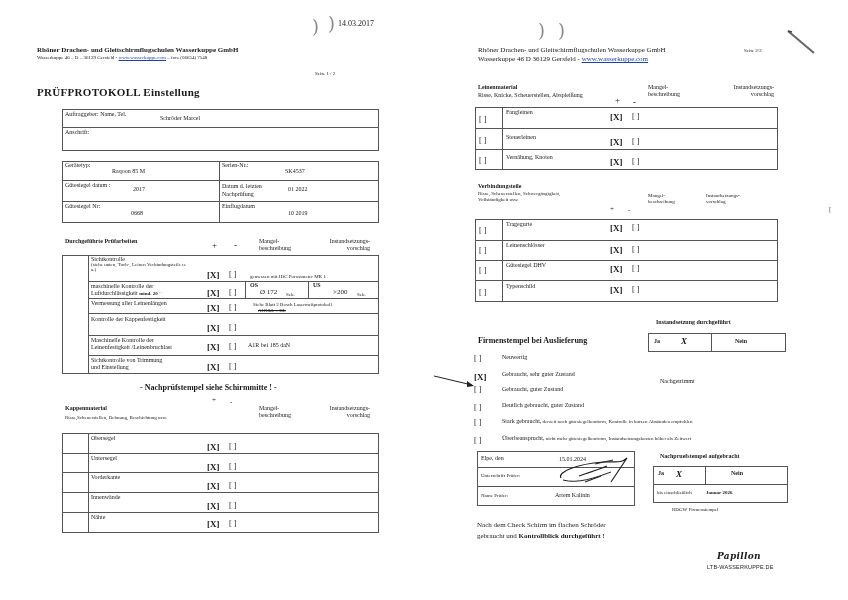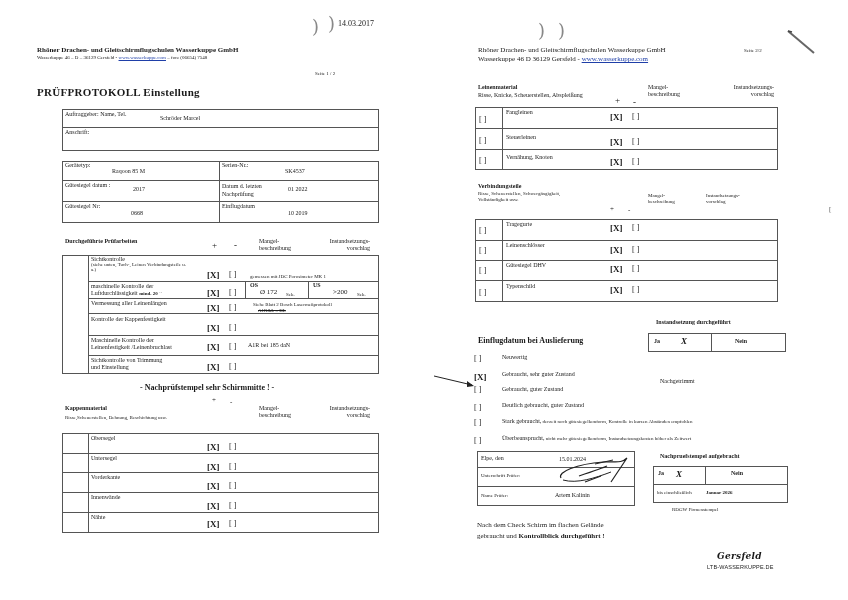--- a/index.html
+++ b/index.html
@@ -130,21 +130,21 @@
   <div class="abs check" style="left:229px;top:342px;">[  ]</div>
   <div class="abs t6" style="left:248px;top:342px;">A1R bei 185 daN</div>
 
   <div class="abs t6" style="left:91px;top:357px;line-height:7px;">
     <div>Sichtkontrolle von Trimmung</div>
     <div>und Einstellung</div>
   </div>
   <div class="abs check" style="left:207px;top:362px;"><span class="x">[X]</span></div>
   <div class="abs check" style="left:229px;top:362px;">[  ]</div>
 
-  <div class="abs bold t8" style="left:140px;top:383px;">- Nachprüfstempel sehr Schirmmitte ! -</div>
+  <div class="abs bold t8" style="left:140px;top:383px;">- Nachprüfstempel siehe Schirmmitte ! -</div>
 
   <div class="abs t7" style="left:212px;top:396px;">+</div>
   <div class="abs t7 bold" style="left:230px;top:398px;">-</div>
   <div class="abs bold t6" style="left:65px;top:405px;">Kappenmaterial</div>
   <div class="abs t5" style="left:65px;top:415px;">Risse,Scheuerstellen, Dehnung, Beschichtung usw.</div>
   <div class="abs t6" style="left:259px;top:405px;line-height:7px;">
     <div>Mangel-</div>
     <div>beschreibung</div>
   </div>
   <div class="abs t6" style="left:306px;top:405px;line-height:7px;text-align:right;width:64px;">
@@ -271,21 +271,21 @@
   <div class="abs check" style="left:610px;top:285px;"><span class="x">[X]</span></div>
   <div class="abs check" style="left:632px;top:285px;">[  ]</div>
 
   <div class="abs bold t6" style="left:656px;top:319px;">Instandsetzung durchgeführt</div>
   <div class="box" style="left:648px;top:333px;width:138px;height:19px;"></div>
   <div class="vline" style="left:711px;top:333px;height:19px;"></div>
   <div class="abs bold t6" style="left:654px;top:338px;">Ja</div>
   <div class="abs bold t9" style="left:681px;top:336px;font-style:italic;">X</div>
   <div class="abs bold t6" style="left:735px;top:338px;">Nein</div>
 
-  <div class="abs bold t8" style="left:478px;top:336px;">Einflugdatum bei Auslieferung</div>
+  <div class="abs bold t8" style="left:478px;top:336px;">Firmenstempel bei Auslieferung</div>
 
   <div class="abs check" style="left:474px;top:354px;">[  ]</div>
   <div class="abs t6" style="left:502px;top:354px;">Neuwertig</div>
 
   <svg class="abs" style="left:434px;top:374px;" width="42" height="14">
     <line x1="0" y1="2" x2="38" y2="11" stroke="#222" stroke-width="1"></line>
     <polygon points="40,12 33,7 33,13" fill="#222"></polygon>
   </svg>
 
   <div class="abs check" style="left:474px;top:372px;"><span class="x">[X]</span></div>
@@ -327,20 +327,20 @@
   <div class="box" style="left:653px;top:466px;width:135px;height:37px;"></div>
   <div class="hline" style="left:653px;top:484px;width:135px;"></div>
   <div class="vline" style="left:705px;top:466px;height:18px;"></div>
   <div class="abs bold t6" style="left:658px;top:470px;">Ja</div>
   <div class="abs bold t9" style="left:676px;top:469px;font-style:italic;">X</div>
   <div class="abs bold t6" style="left:731px;top:470px;">Nein</div>
   <div class="abs t5" style="left:657px;top:490px;">bis einschließlich</div>
   <div class="abs bold t5" style="left:706px;top:490px;">Januar  2026</div>
   <div class="abs t5" style="left:672px;top:507px;">RDGW Firmenstempel</div>
 
-  <div class="abs t7" style="left:477px;top:521px;">Nach dem Check Schirm  im flachen Gelände</div>
+  <div class="abs t7" style="left:477px;top:521px;">Nach dem Check Schirm  im flachen Schröder</div>
   <div class="abs t7" style="left:477px;top:532px;">
     <span>gebraucht und </span><span class="bold">Kontrollblick durchgeführt !</span>
   </div>
 
-  <div class="abs bold" style="left:717px;top:551px;font-size:9px;font-style:italic;font-family:'DejaVu Serif',serif;letter-spacing:0.3px;">Gersfeld</div>
+  <div class="abs bold" style="left:717px;top:551px;font-size:9px;font-style:italic;font-family:'DejaVu Serif',serif;letter-spacing:0.3px;">Papillon</div>
   <div class="abs sans" style="left:707px;top:564px;font-size:5.5px;letter-spacing:0.2px;">LTB-WASSERKUPPE.DE</div>
 </div>
 
 </body></html>

